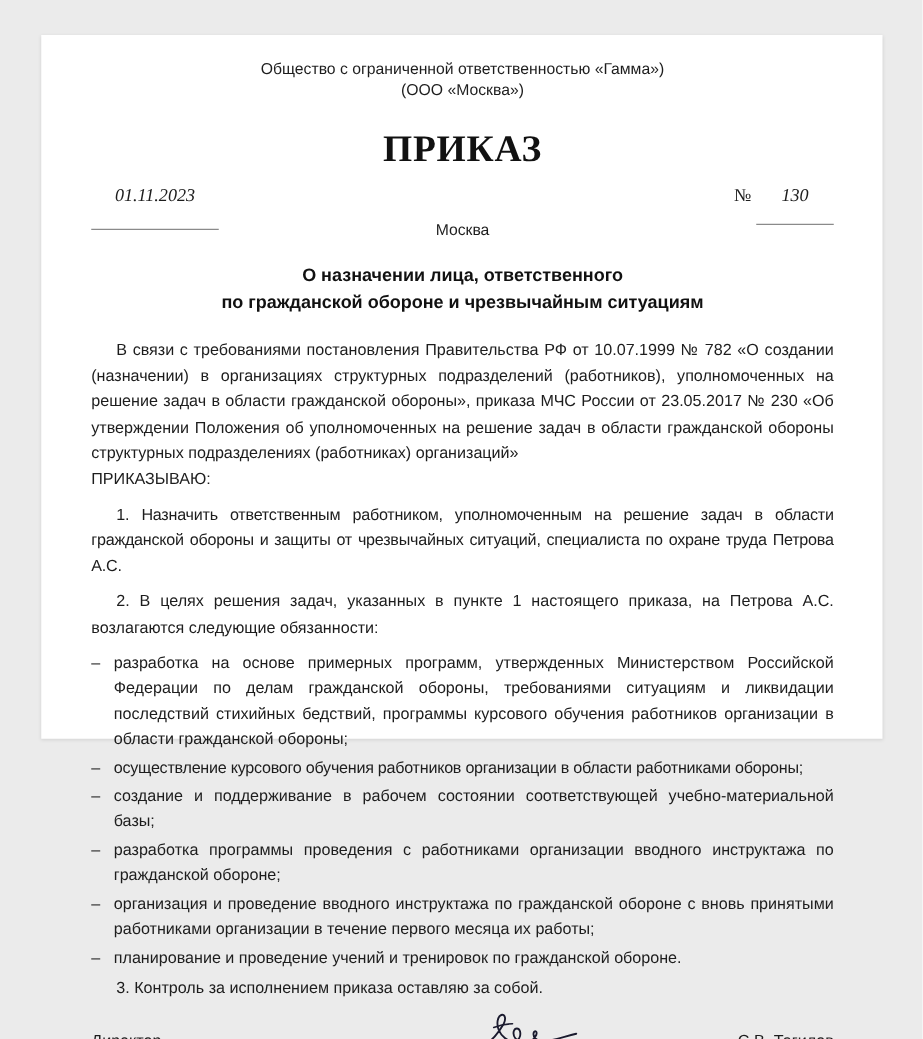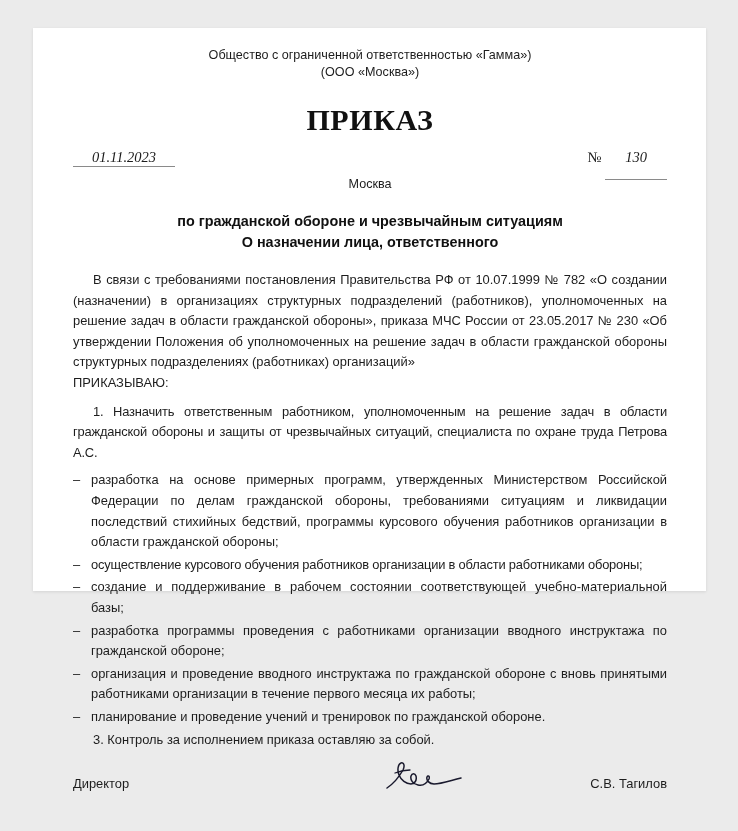--- a/index.html
+++ b/index.html
@@ -61,21 +61,21 @@
     color: #1d1d1d;
   }
   .meta-date {
     position: absolute;
     left: 0;
     top: 0;
     width: 102px;
     text-align: center;
     font-style: italic;
     border-bottom: 1px solid #8a8a8a;
-    padding-bottom: 0;
+    padding-bottom: 17px;
   }
   .meta-num {
     position: absolute;
     right: 0;
     top: 0;
     white-space: nowrap;
   }
   .meta-num-label {
     font-style: normal;
   }
@@ -202,32 +202,33 @@
     <div class="meta-row">
       <span class="meta-date">01.11.2023</span>
       <span class="meta-num">
         <span class="meta-num-label">№</span><span class="meta-num-value">130</span>
       </span>
     </div>
 
     <div class="city">Москва</div>
 
     <div class="subject">
+      <div>О назначении лица, ответственного</div>
       <div>по гражданской обороне и чрезвычайным ситуациям</div>
-      <div>О назначении лица, ответственного</div>
     </div>
 
     <div class="body-text">
 
       <p class="para">В связи с требованиями постановления Правительства РФ от 10.07.1999 № 782 «О создании (назначении) в организациях структурных подразделений (работников), уполномоченных на решение задач в области гражданской обороны», приказа МЧС России от 23.05.2017 № 230 «Об утверждении Положения об уполномоченных на решение задач в области гражданской обороны структурных подразделениях (работниках) организаций»</p>
 
       <p class="para order-word">ПРИКАЗЫВАЮ:</p>
 
       <p class="para tight clause">1. Назначить ответственным работником, уполномоченным на решение задач в области гражданской обороны и защиты от чрезвычайных ситуаций, специалиста по охране труда Петрова А.С.</p>
 
+      <p class="para clause">2. В целях решения задач, указанных в пункте 1 настоящего приказа, на Петрова А.С. возлагаются следующие обязанности:</p>
 
       <ul class="duties">
         <li>
           <span class="dash">–</span>
           <span>разработка на основе примерных программ, утвержденных Министерством Российской Федерации по делам гражданской обороны, требованиями ситуациям и ликвидации последствий стихийных бедствий, программы курсового обучения работников организации в области гражданской обороны;</span>
         </li>
         <li class="condensed">
           <span class="dash">–</span>
           <span>осуществление курсового обучения работников организации в области работниками обороны;</span>
         </li>

